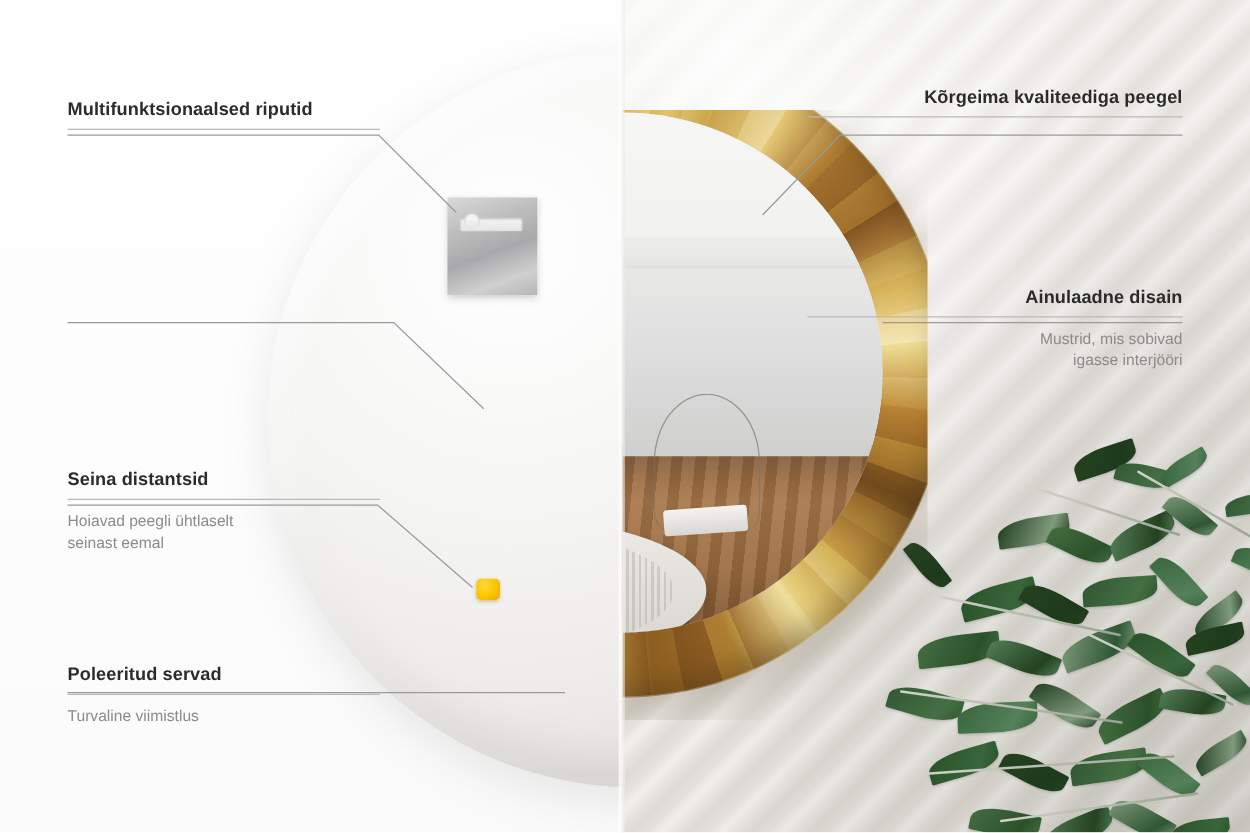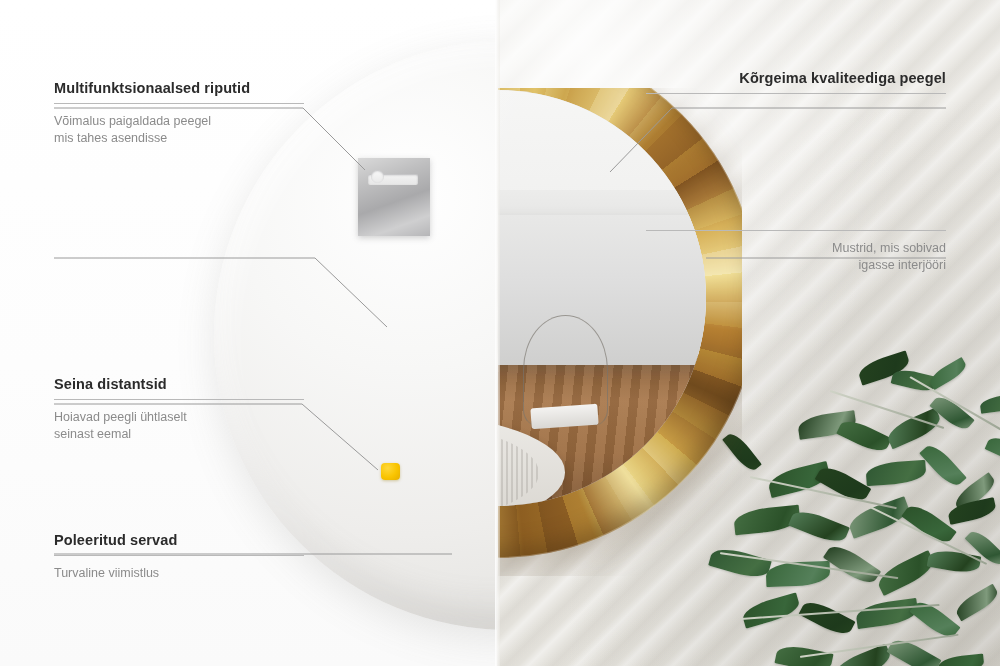--- a/index.html
+++ b/index.html
@@ -299,22 +299,20 @@
       <path d="M54 404 H302 L378 470"></path>
       <path d="M54 554 H452"></path>
       <path d="M946 108 H672 L610 172"></path>
       <path d="M946 258 H706"></path>
     </g>
   </svg>
 
   <div class="callout left" style="left:54px;top:80px;width:250px;">
     <div class="c-title">Multifunktsionaalsed riputid</div>
     <div class="c-rule"></div>
-    <div class="c-body">Võimalus paigaldada peegel
-mis tahes asendisse</div>
   </div>
 
 
   <div class="callout left" style="left:54px;top:376px;width:250px;">
     <div class="c-title">Seina distantsid</div>
     <div class="c-rule"></div>
     <div class="c-body">Hoiavad peegli ühtlaselt
 seinast eemal</div>
   </div>
 
@@ -323,18 +321,19 @@
     <div class="c-rule"></div>
     <div class="c-body">Turvaline viimistlus</div>
   </div>
 
   <div class="callout right" style="left:646px;top:70px;width:300px;">
     <div class="c-title">Kõrgeima kvaliteediga peegel</div>
     <div class="c-rule"></div>
   </div>
 
   <div class="callout right" style="left:646px;top:230px;width:300px;">
+    <div class="c-title">Ainulaadne disain</div>
     <div class="c-rule"></div>
     <div class="c-body">Mustrid, mis sobivad
 igasse interjööri</div>
   </div>
 
 </div>
 
 </body></html>

